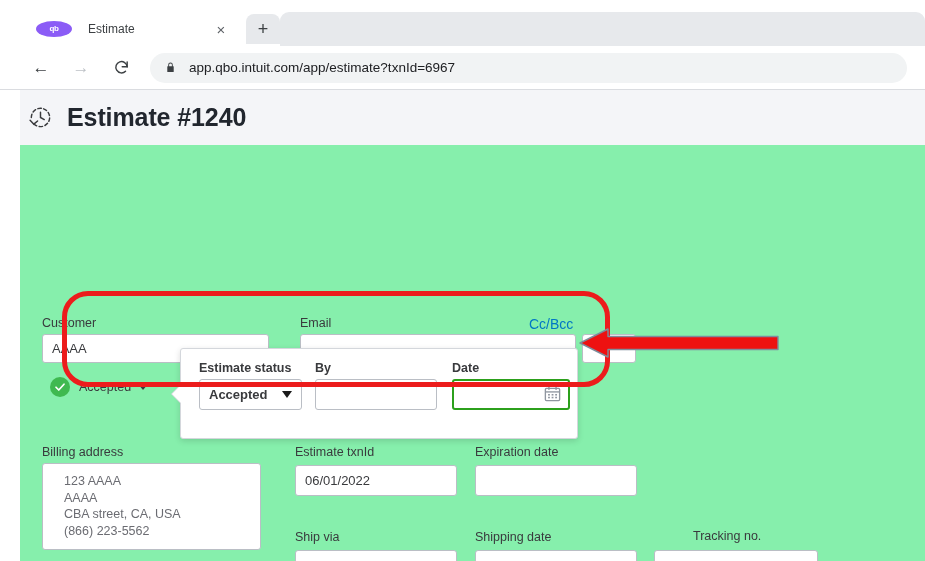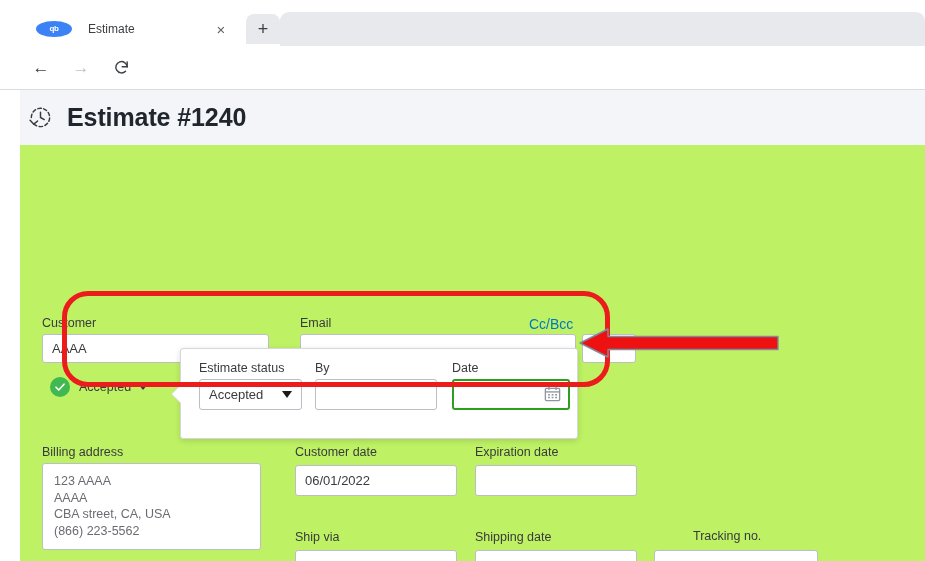--- a/index.html
+++ b/index.html
@@ -42,21 +42,21 @@
     display: flex;
     align-items: center;
     padding: 0 6px 0 14px;
     position: relative;
     z-index: 3;
   }
 
   .tab-favicon {
     width: 36px; height: 16px;
     border-radius: 50%;
-    background: #3b82f6;
+    background: #8b5cf6;
     flex: 0 0 auto;
     display: flex;
     align-items: center;
     justify-content: center;
     color: #ffffff;
     font-size: 8px;
     font-weight: bold;
     letter-spacing: -0.5px;
     line-height: 1;
   }
@@ -167,21 +167,21 @@
     left: 0; top: 0;
     width: 20px; height: 100%;
     background: #ffffff;
     z-index: 1;
   }
 
   .page-inner {
     position: absolute;
     left: 20px; top: 0;
     right: 0; bottom: 0;
-    background: #bef264;
+    background: #86efac;
   }
 
   .page-header {
     height: 55px;
     background: #f4f5f8;
     display: flex;
     align-items: center;
     padding-left: 7px;
   }
 
@@ -223,21 +223,21 @@
     align-items: center;
     font-family: "Liberation Sans", sans-serif;
   }
 
   .textarea-box {
     background: #ffffff;
     border: 1px solid #babec5;
     border-radius: 3px;
     font-size: 12.5px;
     color: #6b6c72;
-    padding: 9px 11px;
+    padding: 9px 21px;
     line-height: 1.32;
     white-space: pre-line;
   }
 
   .link {
     font-size: 14px;
     color: #0077c5;
   }
 
   
@@ -308,21 +308,21 @@
     content: "";
     position: absolute;
     left: -10px; top: 35px;
     width: 0; height: 0;
     border-top: 10px solid transparent;
     border-bottom: 10px solid transparent;
     border-right: 10px solid #d4d7dc;
     z-index: 1;
   }
 
-  .popup-field { position: absolute; }
+  .popup-field { position: absolute; font-weight: bold; }
   #popup-status-label { left: 18px; top: 12px; }
   #popup-status-select {
     left: 18px; top: 30px; width: 103px; height: 31px;
     display: flex; align-items: center;
     justify-content: space-between;
     background: #ffffff;
     border: 1px solid #babec5;
     border-radius: 3px;
     padding: 0 9px;
     font-size: 13px;
@@ -399,20 +399,28 @@
   </div>
 
   <div class="toolbar">
     <div class="nav-btn">←</div>
     <div class="nav-btn disabled">→</div>
     <div class="reload-btn">
       <svg width="17" height="17" viewBox="0 0 24 24" fill="none" stroke="#3c4043" stroke-width="2" stroke-linecap="round">
         <path d="M20 11a8 8 0 1 0-2.3 6.3"></path>
         <polyline points="20 4 20 11 13 11"></polyline>
       </svg>
+    </div>
+    <div class="omnibox">
+      <span class="lock-icon">
+        <svg width="11" height="13" viewBox="0 0 24 24" fill="#3c4043">
+          <path d="M12 1a5 5 0 0 0-5 5v3H6a1 1 0 0 0-1 1v11a1 1 0 0 0 1 1h12a1 1 0 0 0 1-1V10a1 1 0 0 0-1-1h-1V6a5 5 0 0 0-5-5zm0 2a3 3 0 0 1 3 3v3H9V6a3 3 0 0 1 3-3z"></path>
+        </svg>
+      </span>
+      <span class="omnibox-url">app.qbo.intuit.com/app/estimate?txnId=6967</span>
     </div>
   </div>
 </div>
 
 <div class="page">
   <div class="page-left-gutter"></div>
 
   <div class="page-inner">
 
     <div class="page-header">
@@ -473,21 +481,21 @@
           </span>
         </div>
       </div>
 
       <div class="abs field-label" id="billing-label">Billing address</div>
       <div class="abs textarea-box" id="billing-box">123 AAAA
 AAAA
 CBA street, CA, USA
 (866) 223-5562</div>
 
-      <div class="abs field-label" id="estdate-label">Customer date</div>
+      <div class="abs field-label" id="estdate-label">Estimate txnId</div>
       <div class="abs text-input" id="estdate-input">06/01/2022</div>
       <div class="abs field-label" id="expdate-label">Expiration date</div>
       <div class="abs text-input" id="expdate-input"></div>
 
       <div class="abs field-label" id="shipvia-label">Ship via</div>
       <div class="abs text-input" id="shipvia-input"></div>
       <div class="abs field-label" id="shipdate-label">Shipping date</div>
       <div class="abs text-input" id="shipdate-input"></div>
       <div class="abs field-label" id="tracking-label">Tracking no.</div>
       <div class="abs text-input" id="tracking-input"></div>

